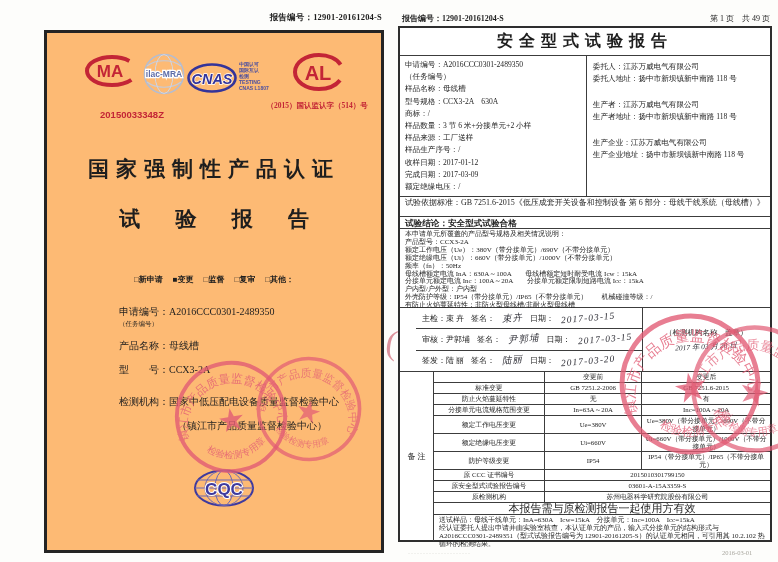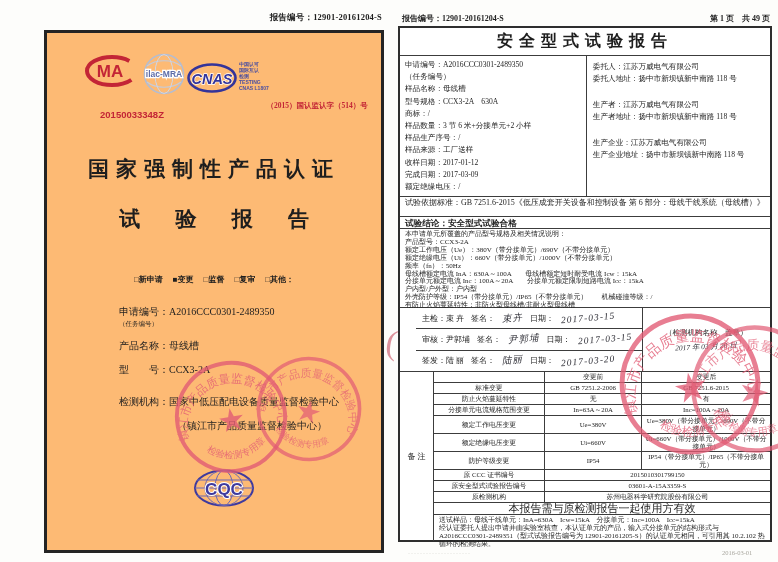--- a/index.html
+++ b/index.html
@@ -40,21 +40,21 @@
   
   .stamp{position:absolute;color:#e25b74;opacity:.78;transform:rotate(-10deg);}
   .stamp svg{display:block;}
   #st1{left:172px;top:358px;}
   #st2{left:254px;top:354px;opacity:.7;transform:rotate(14deg);}
   #st3{left:616px;top:310px;}
   #st4{left:688px;top:322px;opacity:.7;transform:rotate(16deg);}
 
   
   .rp-head-l{position:absolute;left:402px;top:13px;font-size:8px;font-weight:bold;}
-  .rp-head-r{position:absolute;right:8px;top:13px;font-size:8px;font-weight:bold;}
+  .rp-head-r{position:absolute;right:8px;top:13px;font-size:8px;font-weight:normal;}
   .rp{position:absolute;left:398px;top:26px;width:370px;height:512px;
     border:2px solid #2e2e2e;background:#fff;font-size:7.5px;box-sizing:content-box;}
   .brd{border-bottom:1px solid #3c3c3c;}
   .rp-title{height:27px;display:flex;align-items:center;justify-content:center;
     font-size:16px;font-weight:bold;letter-spacing:6px;}
   .rp-info{display:flex;height:140px;}
   .ri-l{width:50.5%;border-right:1px solid #3c3c3c;padding:3px 4px 0 5px;
     line-height:12.2px;font-size:7.6px;box-sizing:border-box;white-space:nowrap;}
   .ri-r{flex:1;padding:5px 4px 0 6px;line-height:12px;font-size:7.6px;box-sizing:border-box;white-space:nowrap;}
   .ri-g{margin-bottom:14px;}
@@ -125,20 +125,26 @@
     </div>
 
     <div class="cnas-side">
       <div>中国认可</div>
       <div>国际互认</div>
       <div>检测</div>
       <div>TESTING</div>
       <div>CNAS L1807</div>
     </div>
 
+    <div class="logo-cal">
+      <svg width="52" height="38" viewBox="0 0 52 38">
+        <ellipse cx="26" cy="19" rx="24" ry="17" fill="none" stroke="#c32536" stroke-width="4" stroke-dasharray="112 18" stroke-dashoffset="-9"></ellipse>
+        <text x="25" y="26.5" text-anchor="middle" font-size="20" font-weight="bold" fill="#c32536" font-family="Liberation Sans,sans-serif">AL</text>
+      </svg>
+    </div>
     <div class="cal-cert">（2015）国认监认字（514）号</div>
 
     <div class="lp-title1">国家强制性产品认证</div>
     <div class="lp-title2">试 验 报 告</div>
 
     <div class="lp-check">
       <span class="cb"><span>□</span><span>新申请</span></span>
       <span class="cb"><span>■</span><span>变更</span></span>
       <span class="cb"><span>□</span><span>监督</span></span>
       <span class="cb"><span>□</span><span>复审</span></span>
@@ -196,22 +202,22 @@
     <div class="rp-title brd">安全型式试验报告</div>
 
     <div class="rp-info brd">
       <div class="ri-l">
         <div>申请编号：A2016CCC0301-2489350</div>
         <div>（任务编号）</div>
         <div>样品名称：母线槽</div>
         <div>型号规格：CCX3-2A　630A</div>
         <div>商标：/</div>
         <div>样品数量：3 节 6 米+分接单元+2 小样</div>
+        <div>样品来源：工厂送样</div>
         <div>样品生产序号：/</div>
-        <div>样品来源：工厂送样</div>
         <div>收样日期：2017-01-12</div>
         <div>完成日期：2017-03-09</div>
         <div>额定绝缘电压：/</div>
       </div>
       <div class="ri-r">
         <div class="ri-g">
           <div>委托人：江苏万威电气有限公司</div>
           <div>委托人地址：扬中市新坝镇新中南路 118 号</div>
         </div>
         <div class="ri-g">

